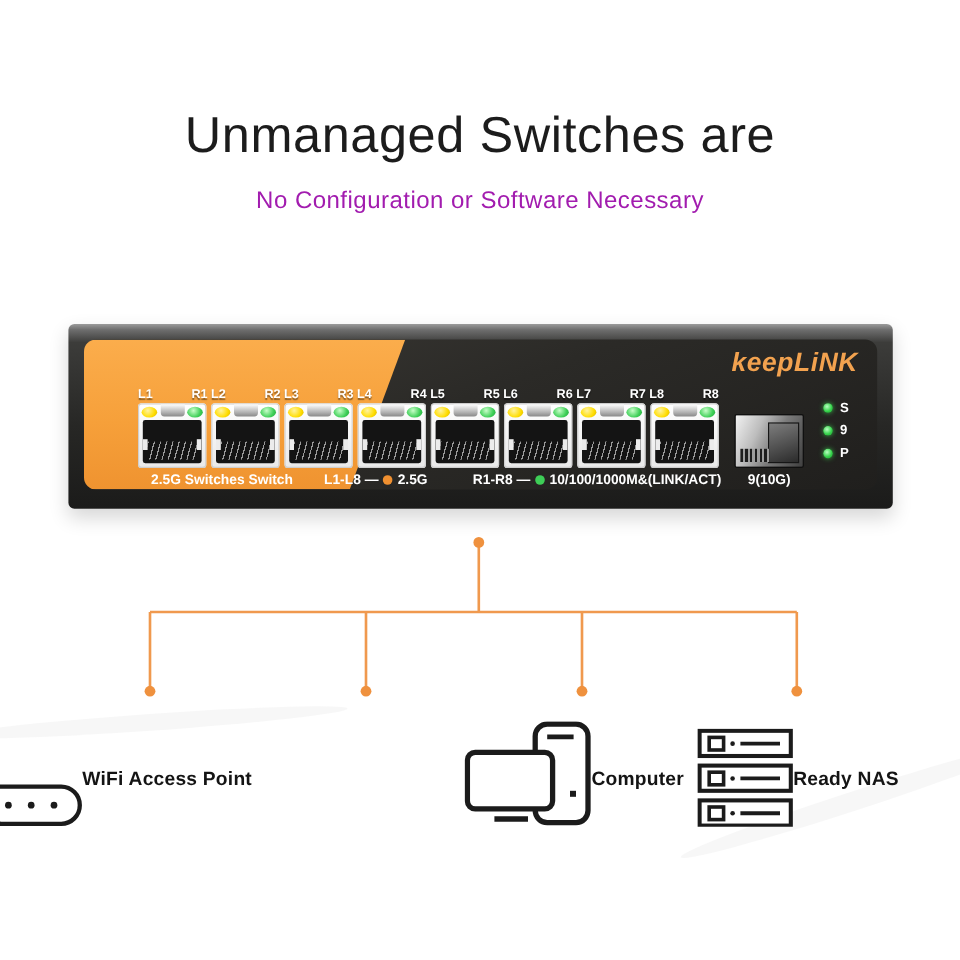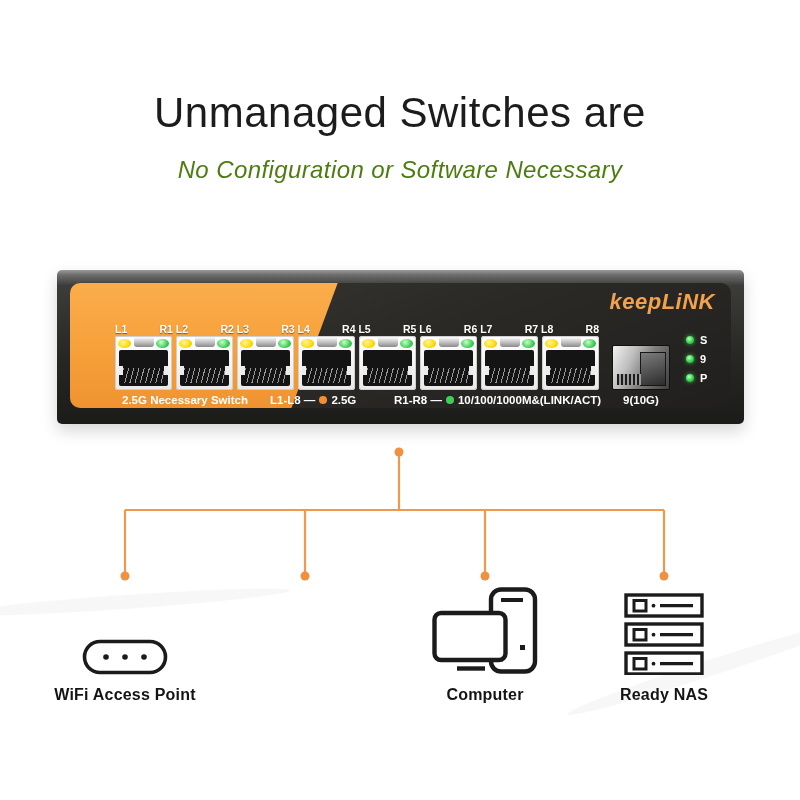--- a/index.html
+++ b/index.html
@@ -8,21 +8,21 @@
   .page { position:relative; width:800px; height:800px; background:#fff; }
 
   
   .streak { position:absolute; background:#8d8d8d; opacity:.07; border-radius:50%; pointer-events:none; }
   .streak.s1 { left:-40px; top:595px; width:330px; height:14px; transform:rotate(-4deg); }
   .streak.s2 { left:560px; top:660px; width:300px; height:16px; transform:rotate(-18deg); }
 
   
   .headline { position:absolute; top:86px; left:0; width:800px; text-align:center; color:#1c1c1c; }
   .title-line { font-size:42px; line-height:53px; font-weight:400; letter-spacing:.5px; }
-  .subtitle { margin-top:17px; font-size:24px; color:#4d7c0f; letter-spacing:.4px; font-weight:400;font-style:italic; }
+  .subtitle { margin-top:17px; font-size:20px; color:#a21caf; letter-spacing:.4px; font-weight:400; }
 
   
   .switch { position:absolute; left:57px; top:270px; width:687px; height:154px; border-radius:5px;
             background:linear-gradient(180deg,#9b9b9b 0%,#6f6f6f 3%,#3c3c3a 10%,#272725 55%,#1b1b1a 100%);
             box-shadow:0 7px 16px rgba(0,0,0,.16); }
   .faceplate { position:absolute; left:13px; top:13px; width:661px; height:125px; border-radius:10px;
                overflow:hidden; background:linear-gradient(160deg,#3b3935 0%,#2b2a27 45%,#201f1d 100%); }
   .orange-wedge { position:absolute; inset:0; clip-path:polygon(0 0, 40.5% 0, 33.5% 100%, 0 100%);
                   background:linear-gradient(180deg, #fbad4c 0%, #f6a03a 55%, #ef9330 100%); }
   .brand-logo { position:absolute; top:6px; right:16px; font-size:22px; font-weight:bold; font-style:italic;
@@ -69,21 +69,21 @@
   .cap-sfp { left:540px; width:62px; justify-content:center; }
   .cap-dot { width:8px; height:8px; border-radius:50%; display:inline-block; }
   .cap-dot.orange { background:var(--dot-orange,#f09030); }
   .cap-dot.green { background:var(--led-green,#3ecf57); }
 
   
   .tree { position:absolute; left:0; top:440px; width:800px; height:150px; }
 
   
   .device { position:absolute; top:584px; width:170px; height:120px; display:flex;
-            flex-direction:column; align-items:center; justify-content:flex-end; }
+            flex-direction:row; align-items:center; justify-content:flex-end; }
   .device .icon-wrap { height:90px; display:flex; align-items:flex-end; justify-content:center; }
   .device-label { margin-top:11px; font-size:16px; font-weight:bold; color:#141414; letter-spacing:.2px;
                   white-space:nowrap; }
   .dev-wifi { left:40px; }  .dev-cam { left:220px; }  .dev-pc { left:400px; }  .dev-nas { left:579px; }
   .dev-icon { stroke:#1b1b1b; fill:none; }
 </style>
 </head>
 <body>
 
 <div class="page">
@@ -211,21 +211,21 @@
             <span class="status-dot"></span>
             <span class="status-label">9</span>
           </div>
           <div class="status-led">
             <span class="status-dot"></span>
             <span class="status-label">P</span>
           </div>
         </div>
 
       <div class="caption cap-model">
-        <span>2.5G Necessary Switch</span>
+        <span>2.5G Switches Switch</span>
       </div>
       <div class="caption cap-legend-l">
         <span>L1-L8 —</span>
         <span class="cap-dot orange"></span>
         <span>2.5G</span>
       </div>
       <div class="caption cap-legend-r">
         <span>R1-R8 —</span>
         <span class="cap-dot green"></span>
         <span>10/100/1000M&amp;(LINK/ACT)</span>

